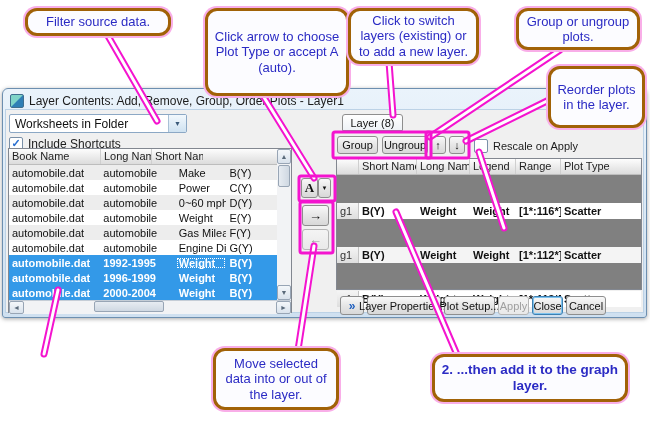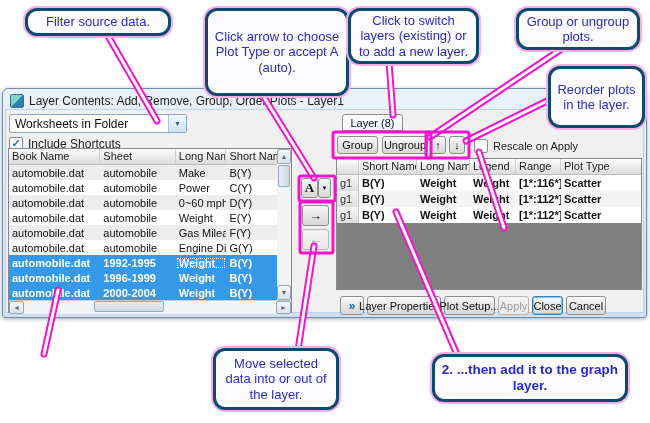--- a/index.html
+++ b/index.html
@@ -41,34 +41,34 @@
        border-bottom:1px solid #bdbdbd;}
   .hcell{font-size:11px;color:#222;padding:1px 3px;border-right:1px solid #cfcfcf;
          white-space:nowrap;overflow:hidden;box-sizing:border-box;height:15px;line-height:13px;}
   .trow{display:flex;font-size:11px;color:#111;align-items:center;}
   .tcell{padding:0 3px;white-space:nowrap;overflow:hidden;box-sizing:border-box;}
   .lt .trow{height:15px;}
   .lt .trow:nth-child(even){background:#ededed;}
   .lt .trow.sel{background:#3399e8;color:#fff;font-weight:bold;}
   .lt .trow.sel:nth-child(even){background:#3399e8;}
   .focus{outline:1px dotted #ffffff;outline-offset:-2px;}
-  .rt .trow{height:16px;font-weight:bold;}
+  .rt .trow{height:16px;font-weight:bold;margin-top:28px;}
   .rt .trow:nth-child(even){background:#f0f0f0;}
   .rt .gcell{background:linear-gradient(#f5f5f5,#dedede);border-right:1px solid #c4c4c4;
              font-weight:normal;color:#333;height:100%;line-height:16px;}
 
   
   .sb-btn{background:linear-gradient(#f4f7fa,#d9e2ec);border:1px solid #98a5b5;border-radius:2px;
           color:#5a6a7a;display:flex;align-items:center;justify-content:center;font-size:7px;}
   .sb-track{background:#f2f3f5;}
   .sb-thumb{background:linear-gradient(90deg,#e7ecf2,#cfd8e2);border:1px solid #98a5b5;border-radius:2px;}
   .sb-thumb.h{background:linear-gradient(#e7ecf2,#cfd8e2);}
 
   
-  .bubble{border:3px solid #0c4a6e;border-radius:12px;background:#fcfcff;color:#2b2bc4;
+  .bubble{border:3px solid #a16207;border-radius:12px;background:#fcfcff;color:#2b2bc4;
           box-shadow:0 0 0 2px #f9aee8;display:flex;align-items:center;justify-content:center;
           text-align:center;font-size:13px;line-height:1.18;padding:2px 6px;z-index:6;}
   .bubble.bold{font-weight:bold;font-size:13.5px;}
   svg.overlay{position:absolute;left:0;top:0;z-index:5;pointer-events:none;}
 </style>
 </head>
 <body>
 
 <div id="stage">
 
@@ -87,21 +87,20 @@
   <div class="abs cbrow" style="left:9px;top:137px;">
     <span class="cb">✓</span>
     <span>Include Shortcuts</span>
   </div>
 
   <div class="abs listbox lt" style="left:8px;top:148px;width:284px;height:165px;">
     <div style="display:flex;height:151px;">
       <div style="width:270px;overflow:hidden;">
         <div class="hdr">
           <div class="hcell" style="width:92px">Book Name</div>
-          <div class="hcell" style="width:76px">Sheet</div>
           <div class="hcell" style="width:51px">Long Name</div>
           <div class="hcell" style="width:51px;border-right:none">Short Name</div>
         </div>
         <div class="trow">
           <div class="tcell" style="width:92px">automobile.dat</div>
           <div class="tcell" style="width:76px">automobile</div>
           <div class="tcell" style="width:51px">Make</div>
           <div class="tcell" style="width:51px">B(Y)</div>
         </div>
         <div class="trow">

